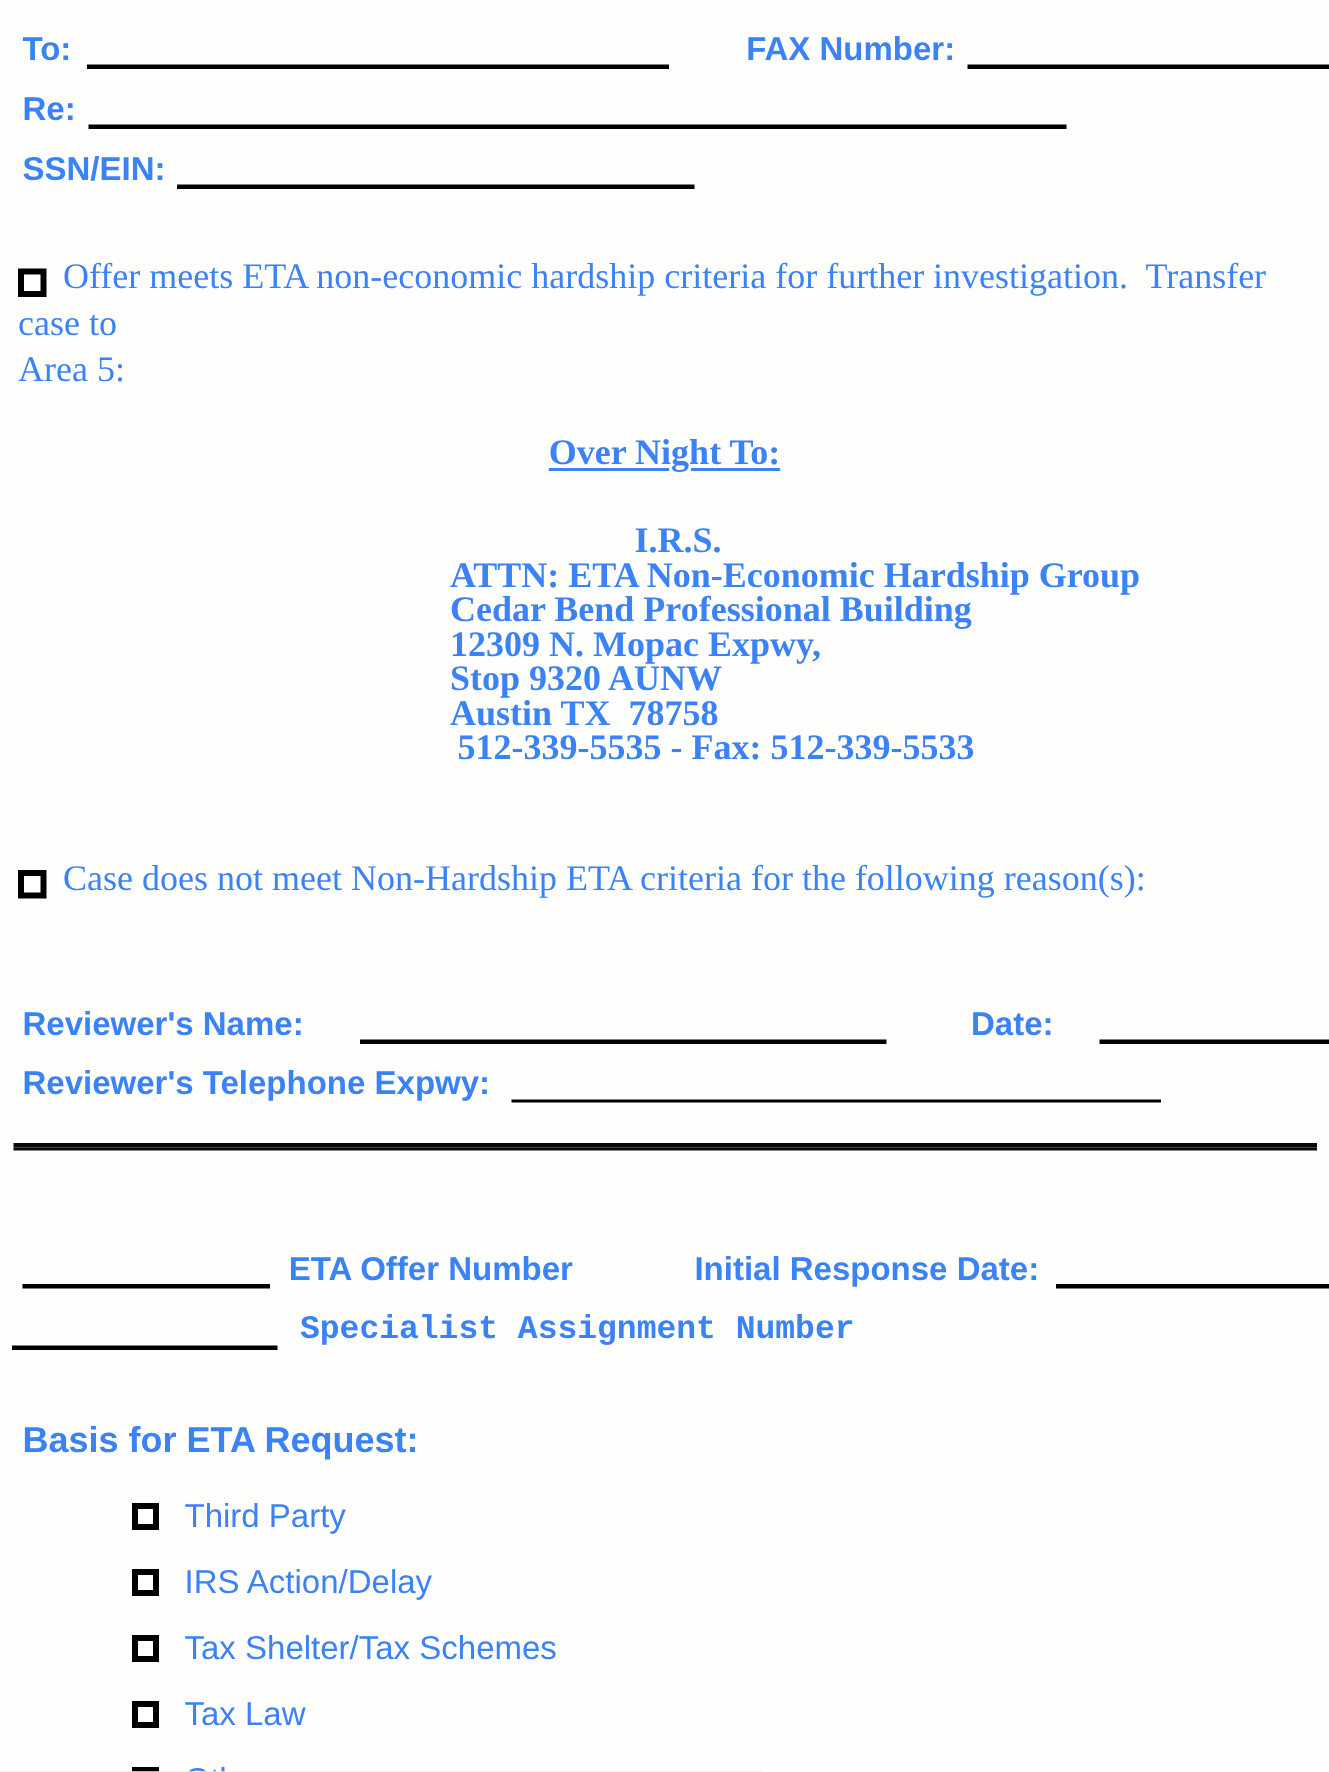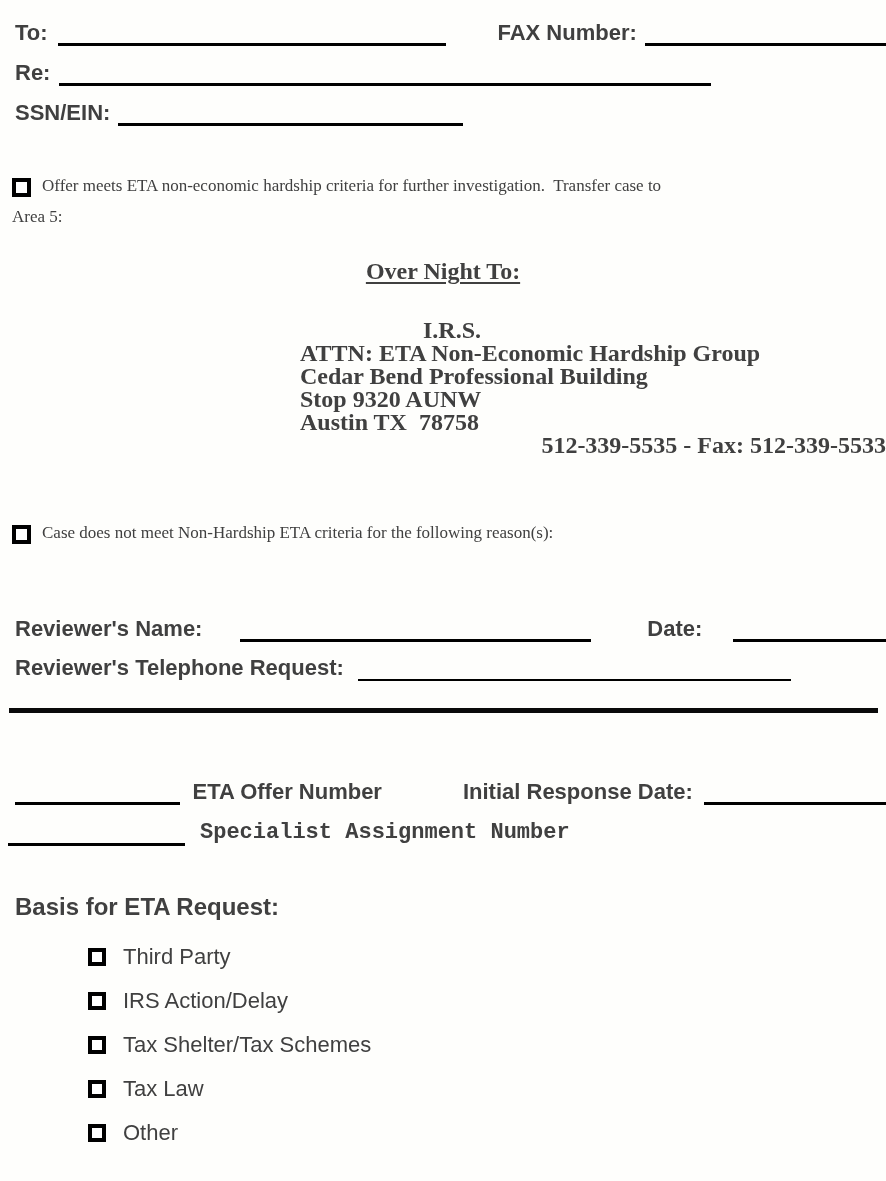--- a/index.html
+++ b/index.html
@@ -3,21 +3,21 @@
 <meta charset="utf-8">
 <style>
   * { margin: 0; padding: 0; box-sizing: border-box; }
   html, body { background: #e8e8e8; }
   .page {
     position: relative;
     width: 886px;
     height: 1181px;
     margin: 0 auto;
     background: #fefefc;
-    color: #404040;
+    color: #3b82f6;
     font-family: "Liberation Sans", sans-serif;
     overflow: hidden;
   }
   .txt { white-space: pre-wrap; }
 
   
   .hdr { padding: 20px 0 0 15px; }
   .hdr-row { display: flex; align-items: flex-end; }
   .hdr-row + .hdr-row { margin-top: 14px; }
   .lbl {
@@ -32,21 +32,21 @@
     height: 24px;
   }
   .fill-to       { width: 395px; margin-left: 10px; }
   .fill-fax      { width: 245px; margin-left: 8px; }
   .fill-re       { width: 652px; margin-left: 9px; }
   .fill-ssn      { width: 345px; margin-left: 8px; }
   .gap-fax       { margin-left: 51px; }
   .check-para {
     margin: 44px 0 0 12px;
     font-family: "Liberation Serif", serif;
-    font-size: 17px;
+    font-size: 24px;
     line-height: 31px;
   }
   .check-para .line1 { white-space: nowrap; }
   .cbx {
     display: inline-block;
     width: 19px;
     height: 19px;
     border: 4px solid #000;
     background: #fff;
     vertical-align: -6px;
@@ -65,21 +65,21 @@
     text-underline-offset: 3px;
   }
   .address {
     margin: 34px 0 0 300px;
     font-family: "Liberation Serif", serif;
     font-size: 24px;
     font-weight: 700;
     line-height: 23px;
   }
   .address .addr-line-0 { padding-left: 123px; }
-  .address .addr-line-6 { padding-left: 5px; text-align: right; }
+  .address .addr-line-6 { padding-left: 5px; }
 
   .check-para2 { margin-top: 60px; }
 
   
   .reviewer-row { margin-top: 68px; display: flex; align-items: flex-end; padding-left: 15px; gap: 24px; }
   .fill-reviewer-name { width: 370px; margin-left: 14px; }
   .gap-date { margin-left: 32px; }
   .fill-date { width: 161px; margin-left: 7px; }
   .phone-row { margin-top: 13px; display: flex; align-items: flex-end; padding-left: 15px; }
   .fill-phone { width: 433px; margin-left: 14px; border-bottom-width: 2px; }
@@ -158,40 +158,41 @@
       <span class="txt">Area 5:</span>
     </div>
   </div>
 
   <div class="overnight-heading">Over Night To:</div>
 
   <div class="address">
     <div class="addr-line-0 txt">I.R.S.</div>
     <div class="txt">ATTN: ETA Non-Economic Hardship Group</div>
     <div class="txt">Cedar Bend Professional Building</div>
+    <div class="txt">12309 N. Mopac Expwy,</div>
     <div class="txt">Stop 9320 AUNW</div>
     <div class="txt">Austin TX  78758</div>
     <div class="addr-line-6 txt">512-339-5535 - Fax: 512-339-5533</div>
   </div>
 
   <div class="check-para check-para2">
     <div class="line1">
       <span class="cbx"></span><span class="txt">Case does not meet Non-Hardship ETA criteria for the following reason(s):</span>
     </div>
   </div>
 
   <div class="reviewer-row">
     <span class="lbl">Reviewer's Name:</span>
     <span class="fill fill-reviewer-name"></span>
     <span class="lbl gap-date">Date:</span>
     <span class="fill fill-date"></span>
   </div>
 
   <div class="phone-row">
-    <span class="lbl">Reviewer's Telephone Request:</span>
+    <span class="lbl">Reviewer's Telephone Expwy:</span>
     <span class="fill fill-phone"></span>
   </div>
 
   <div class="double-rule"></div>
 
   <div class="offer-row">
     <span class="fill fill-offer-number"></span>
     <span class="lbl offer-label">ETA Offer Number</span>
     <span class="lbl gap-irdate">Initial Response Date:</span>
     <span class="fill fill-ir-date"></span>

